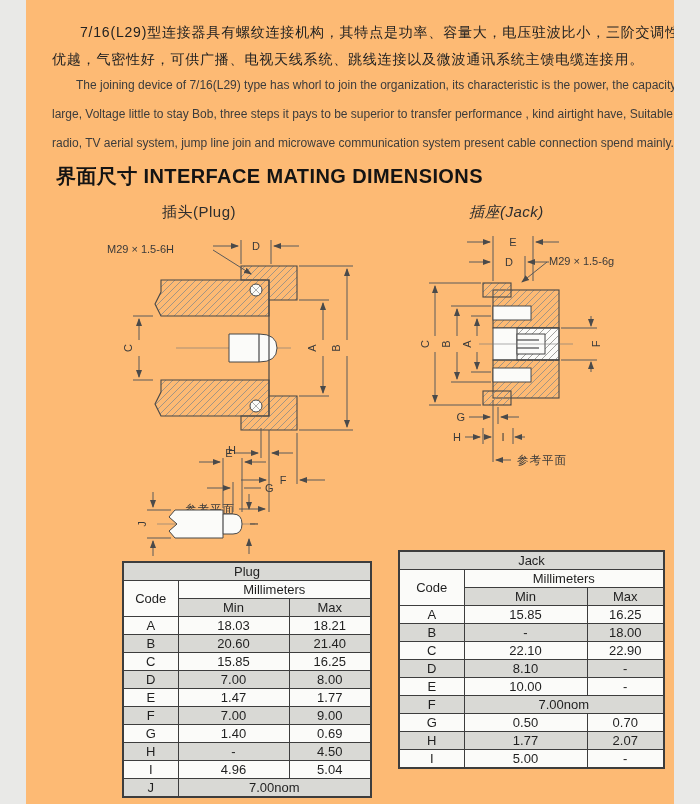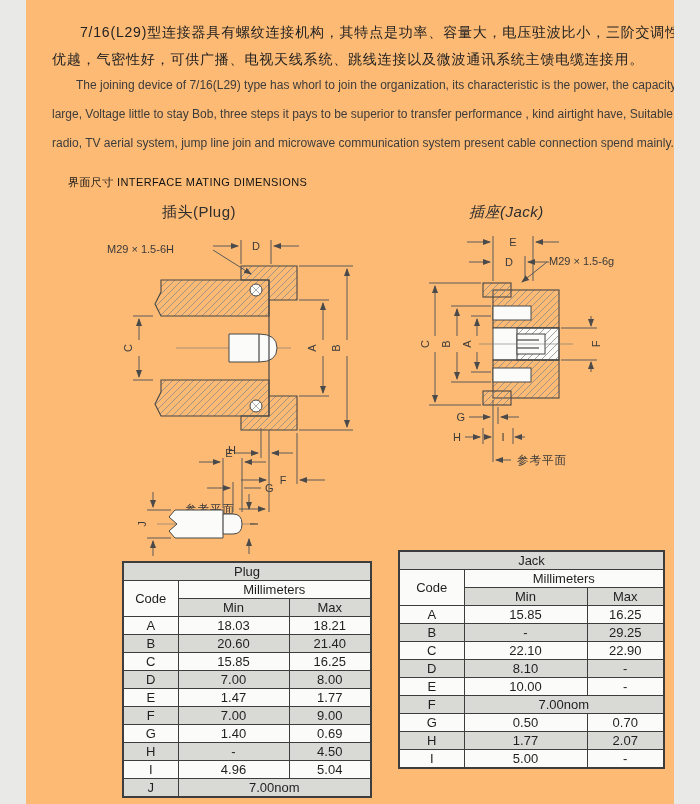--- a/index.html
+++ b/index.html
@@ -2,22 +2,22 @@
 <html><head>
 <meta charset="utf-8">
 <style>
   html,body{margin:0;padding:0;background:#e9e9e7;}
   .page{position:relative;width:648px;height:804px;margin:0 auto;background:#fdba74;
         font-family:"Liberation Sans","DejaVu Sans",sans-serif;color:#2b2b2b;overflow:hidden;}
   .para-zh{position:absolute;top:5px;left:26px;width:652px;font-size:14px;line-height:27px;
            text-indent:2em;letter-spacing:0.8px;color:#222;}
   .para-en{position:absolute;top:59px;left:26px;width:654px;font-size:12px;line-height:29px;
            text-indent:2em;color:#3c3c3c;}
-  .section-heading{position:absolute;top:163px;left:30px;font-size:11px;font-weight:normal;
-           letter-spacing:0.4px;color:#141414;margin:12px;}
+  .section-heading{position:absolute;top:163px;left:30px;font-size:20px;font-weight:bold;
+           letter-spacing:0.4px;color:#141414;margin:0;}
   .diagram-title{position:absolute;font-size:15px;color:#2e2e2e;letter-spacing:0.5px;}
   .plug-title{top:203px;left:100px;margin-left:36px;}
   .jack-title{top:203px;left:443px;font-style:italic;}
   svg{position:absolute;overflow:visible;}
   svg.plug-svg{left:75px;top:228px;}
   svg.jack-svg{left:395px;top:228px;}
   svg text{font-family:"Liberation Sans","DejaVu Sans",sans-serif;font-size:11px;fill:#3a3a3a;}
   svg .cn{font-size:11.5px;letter-spacing:1px;}
   .dline{stroke:#5a5a5a;stroke-width:1;fill:none;}
   .oline{stroke:#474747;stroke-width:1.2;fill:none;}
@@ -354,21 +354,21 @@
       <td class="shadecell">Max</td>
         </tr>
     <tr>
           <td>A</td>
           <td>15.85</td>
           <td>16.25</td>
         </tr>
     <tr class="shade">
           <td>B</td>
           <td>-</td>
-          <td>29.25</td>
+          <td>18.00</td>
         </tr>
     <tr>
           <td>C</td>
           <td>22.10</td>
           <td>22.90</td>
         </tr>
     <tr class="shade">
           <td>D</td>
           <td>8.10</td>
           <td>-</td>

